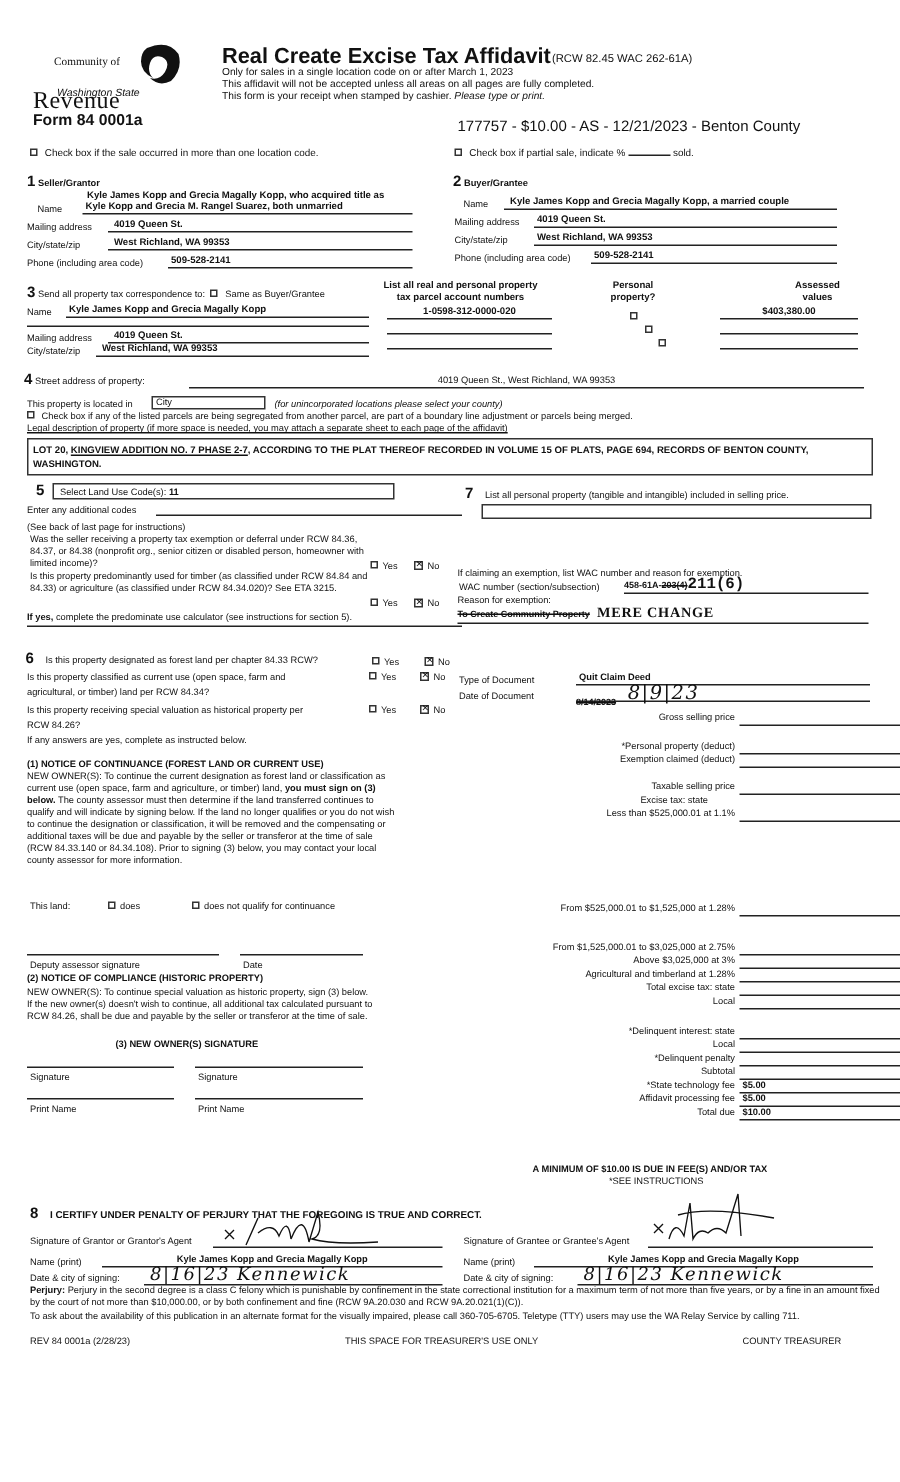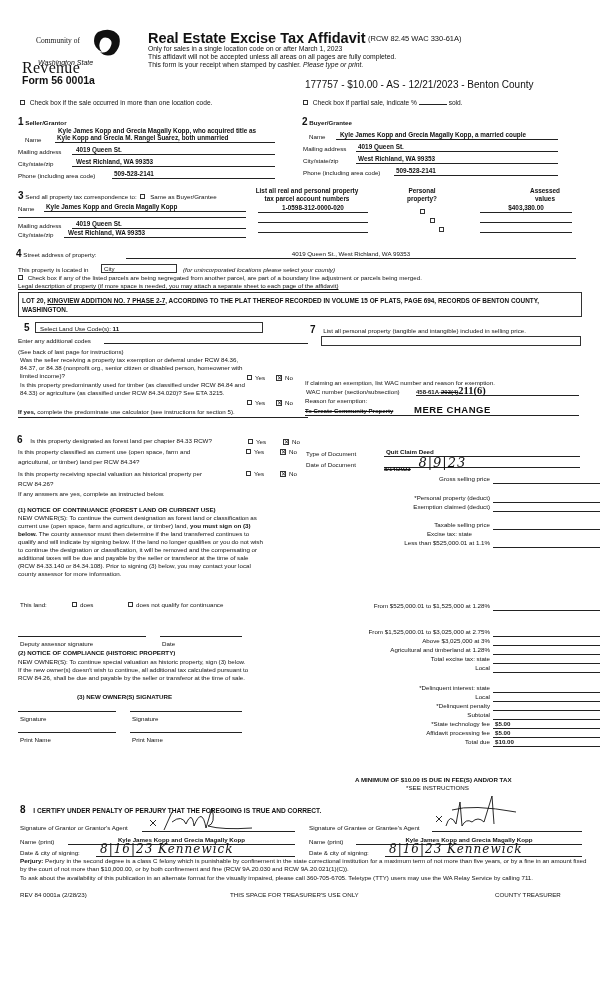--- a/index.html
+++ b/index.html
@@ -26,24 +26,24 @@
 
 <div class="abs" style="left:22px;top:28px;width:100px;height:40px;">
   <div class="abs" style="left:14px;top:8px;font-family:'Liberation Serif',serif;font-size:7.5px;">Community of</div>
   <div class="abs" style="left:0px;top:30px;font-family:'Liberation Serif',serif;font-size:16px;font-weight:normal;letter-spacing:0.3px;">Revenue</div>
   <div class="abs i" style="left:16px;top:31px;font-size:7px;">Washington State</div>
   <svg class="abs" style="left:70px;top:0px;" width="30" height="30" viewBox="0 0 30 30">
     <path d="M6 4 Q20 -2 27 8 Q30 18 22 26 Q14 30 8 24 Q14 26 18 20 Q22 13 16 10 Q10 8 8 14 Q6 20 10 24 Q2 20 2 13 Q2 7 6 4 Z" fill="#111"></path>
     <path d="M12 14 Q16 12 18 16 Q16 22 12 20 Z" fill="#fff"></path>
   </svg>
 </div>
-<div class="abs b" style="left:22px;top:74px;font-size:10.5px;">Form 56 0001a</div>
-
-<div class="abs b" style="left:148px;top:29px;font-size:14.5px;">Real Estate Excise Tax Affidavit</div>
-<div class="abs" style="left:368px;top:34px;font-size:7.5px;">(RCW 82.45 WAC 330-61A)</div>
+<div class="abs b" style="left:22px;top:74px;font-size:10.5px;">Form 84 0001a</div>
+
+<div class="abs b" style="left:148px;top:29px;font-size:14.5px;">Real Create Excise Tax Affidavit</div>
+<div class="abs" style="left:368px;top:34px;font-size:7.5px;">(RCW 82.45 WAC 262-61A)</div>
 <div class="abs" style="left:148px;top:45px;font-size:6.8px;">Only for sales in a single location code on or after March 1, 2023</div>
 <div class="abs" style="left:148px;top:53px;font-size:6.8px;">This affidavit will not be accepted unless all areas on all pages are fully completed.</div>
 <div class="abs" style="left:148px;top:61px;font-size:6.8px;">
   <span>This form is your receipt when stamped by cashier.</span>
   <span class="i">Please type or print.</span>
 </div>
 <div class="abs" style="left:305px;top:79px;font-size:10px;">177757 - $10.00 - AS - 12/21/2023 - Benton County</div>
 
 <div class="abs" style="left:20px;top:99px;font-size:6.6px;">
   <span class="cb"></span>
@@ -156,26 +156,26 @@
 
 <div class="abs" style="left:310px;top:324px;">
   <span class="secnum" style="margin-right:6px;">7</span>
   <span>List all personal property (tangible and intangible) included in selling price.</span>
 </div>
 <div class="abs" style="left:321px;top:336px;width:260px;height:10px;border:0.8px solid #333;"></div>
 
 <div class="abs" style="left:305px;top:379px;">If claiming an exemption, list WAC number and reason for exemption.</div>
 <div class="abs" style="left:306px;top:388px;">WAC number (section/subsection)</div>
 <div class="abs line" style="left:416px;top:384px;width:163px;height:12px;">
-  <span class="b" style="font-size:6px;">458-61A-</span><span class="b" style="font-size:6px;text-decoration:line-through;">203(4)</span><span class="b" style="font-family:Liberation Serif, serif;font-size:10.5px;">211(6)</span>
+  <span class="b" style="font-size:6px;">458-61A-</span><span class="b" style="font-size:6px;text-decoration:line-through;">203(4)</span><span class="b" style="font-family:Liberation Mono, monospace;font-size:10.5px;">211(6)</span>
 </div>
 <div class="abs" style="left:305px;top:397px;">Reason for exemption:</div>
 <div class="abs line" style="left:305px;top:404px;width:274px;height:12px;">
   <span class="b" style="font-size:6px;text-decoration:line-through;">To Create Community Property</span>
-  <span class="b" style="font-family:Liberation Sans, sans-serif;font-size:9.5px;letter-spacing:0.5px;margin-left:19px;">MERE CHANGE</span>
+  <span class="b" style="font-family:Liberation Serif, serif;font-size:9.5px;letter-spacing:0.5px;margin-left:3px;">MERE CHANGE</span>
 </div>
 
 
 <div class="abs" style="left:17px;top:434px;">
   <span class="secnum" style="margin-right:6px;">6</span>
   <span>Is this property designated as forest land per chapter 84.33 RCW?</span>
 </div>
 <div class="abs" style="left:248px;top:438px;"><span class="cb"></span><span>Yes</span></div>
 <div class="abs" style="left:283px;top:438px;"><span class="cbx">✕</span><span>No</span></div>
 

